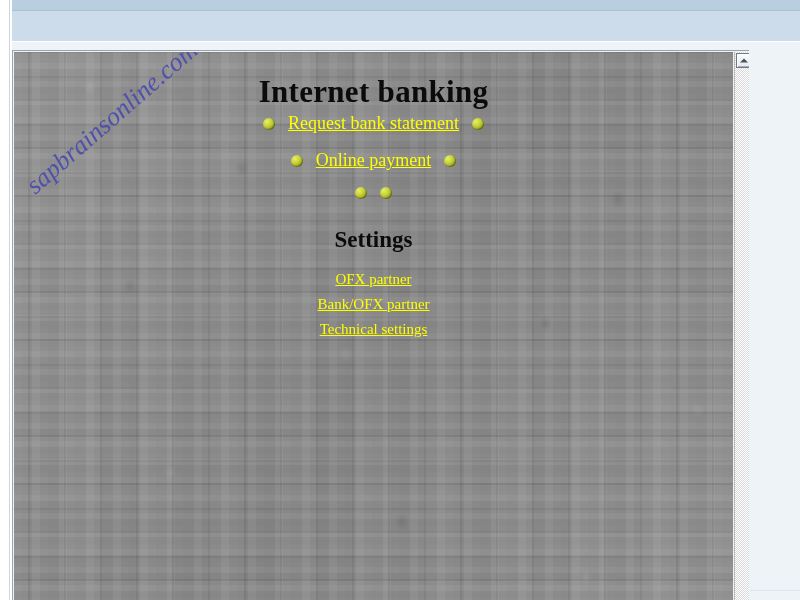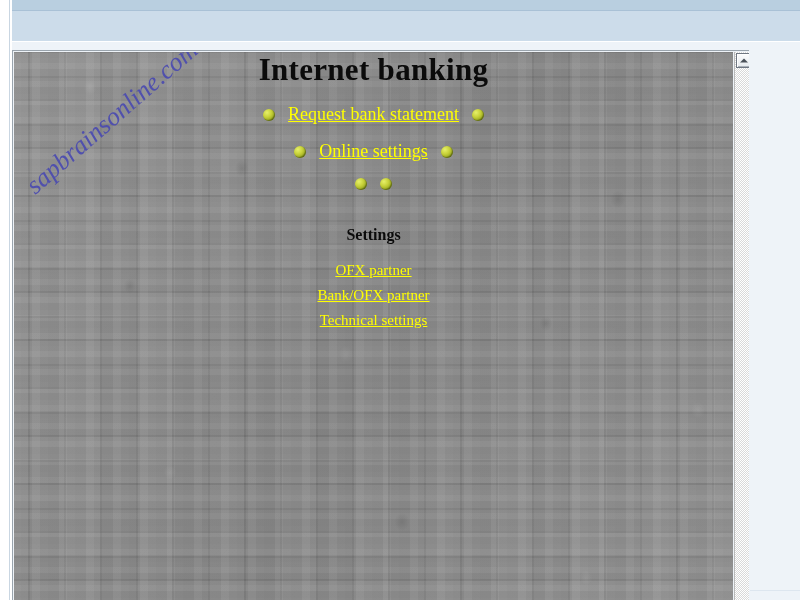--- a/index.html
+++ b/index.html
@@ -167,35 +167,36 @@
   .content {
     position: absolute;
     left: 0; top: 0;
     width: 719px;
     z-index: 5;
     text-align: center;
   }
 
   .page-title {
     margin: 0;
+    padding-top: 22px;
     font-family: "Liberation Serif", serif;
     font-size: 31px;
     font-weight: bold;
     color: #0b0b0b;
     letter-spacing: 0.3px;
   }
 
   .link-row {
     margin-top: 16px;
     display: flex;
     align-items: center;
     justify-content: center;
     gap: 13px;
   }
-  .link-row.first { margin-top: 16px; }
+  .link-row.first { margin-top: 3px; }
 
   .bullet {
     display: inline-block;
     width: 12px;
     height: 12px;
     border-radius: 50%;
     background:
       radial-gradient(circle at 33% 30%, #e6f06a 0%, #c8d23a 38%, #98a81e 72%, #6b7a12 100%);
     box-shadow: inset -1px -1px 1px rgba(0,0,0,.35);
     flex: 0 0 auto;
@@ -204,24 +205,24 @@
   .main-link {
     font-family: "Liberation Serif", serif;
     font-size: 18px;
     color: #ffff00;
     text-decoration: underline;
     cursor: pointer;
     white-space: nowrap;
   }
 
   .section-title {
-    margin: 12px;
+    margin: 4px;
     padding-top: 24px;
     font-family: "Liberation Serif", serif;
-    font-size: 16px;
+    font-size: 23px;
     font-weight: bold;
     color: #0b0b0b;
   }
 
   .settings-link {
     display: block;
     margin-top: 8px;
     font-family: "Liberation Serif", serif;
     font-size: 15px;
     color: #ffff00;
@@ -313,21 +314,21 @@
           <h1 class="page-title">Internet banking</h1>
 
           <div class="link-row first">
             <span class="bullet"></span>
             <span class="main-link">Request bank statement</span>
             <span class="bullet"></span>
           </div>
 
           <div class="link-row">
             <span class="bullet"></span>
-            <span class="main-link">Online settings</span>
+            <span class="main-link">Online payment</span>
             <span class="bullet"></span>
           </div>
 
           <div class="link-row">
             <span class="bullet"></span>
             <span class="bullet"></span>
           </div>
 
           <h2 class="section-title">Settings</h2>
 

